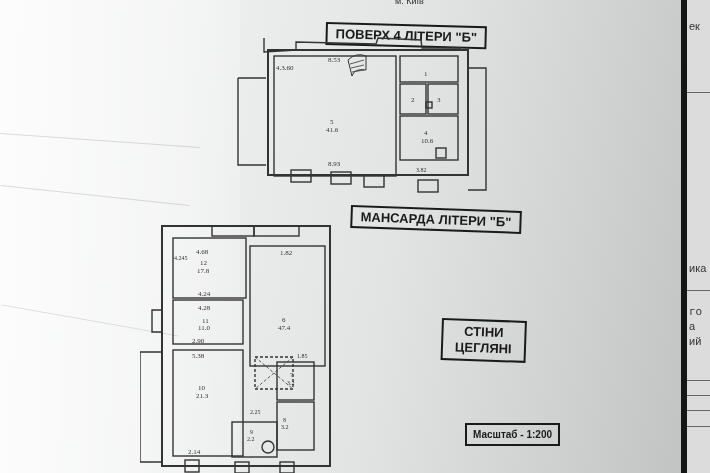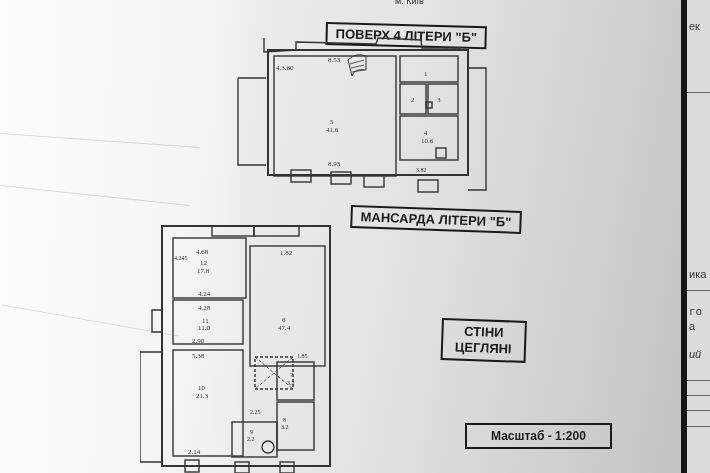--- a/index.html
+++ b/index.html
@@ -110,28 +110,28 @@
   <text x="110" y="192" font-size="6" fill="#333" font-family="Liberation Serif, serif">2.25</text>
   <text x="110" y="212" font-size="6" fill="#333" font-family="Liberation Serif, serif">9</text>
   <text x="107" y="219" font-size="6" fill="#333" font-family="Liberation Serif, serif">2.2</text>
 </svg>
 
 <div class="box-label" style="left:442px;top:318px;text-align:center;line-height:16px;transform:rotate(2deg);padding:3px 12px;">
   <div>СТІНИ</div>
   <div>ЦЕГЛЯНІ</div>
 </div>
 
-<div class="box-label" style="left:465px;top:423px;font-size:12px;padding:4px 24px;">Масштаб - 1:200</div>
+<div class="box-label" style="left:465px;top:423px;font-size:10px;padding:4px 6px;">Масштаб - 1:200</div>
 
 <div class="page-edge"></div>
 <div class="right-page">
   <div class="rp-text" style="top:20px;">ек</div>
   <div class="rp-line" style="top:92px;"></div>
-  <div class="rp-text" style="top:268px;">ика</div>
+  <div class="rp-text" style="top:262px;">ика</div>
   <div class="rp-line" style="top:290px;"></div>
   <div class="rp-text" style="top:306px;font-family:Liberation Mono, monospace;">го</div>
   <div class="rp-text" style="top:320px;">а</div>
-  <div class="rp-text" style="top:348px;font-style:italic;">ий</div>
+  <div class="rp-text" style="top:335px;">ий</div>
   <div class="rp-line" style="top:380px;"></div>
   <div class="rp-line" style="top:395px;"></div>
   <div class="rp-line" style="top:410px;"></div>
   <div class="rp-line" style="top:426px;"></div>
 </div>
 
 </body></html>

